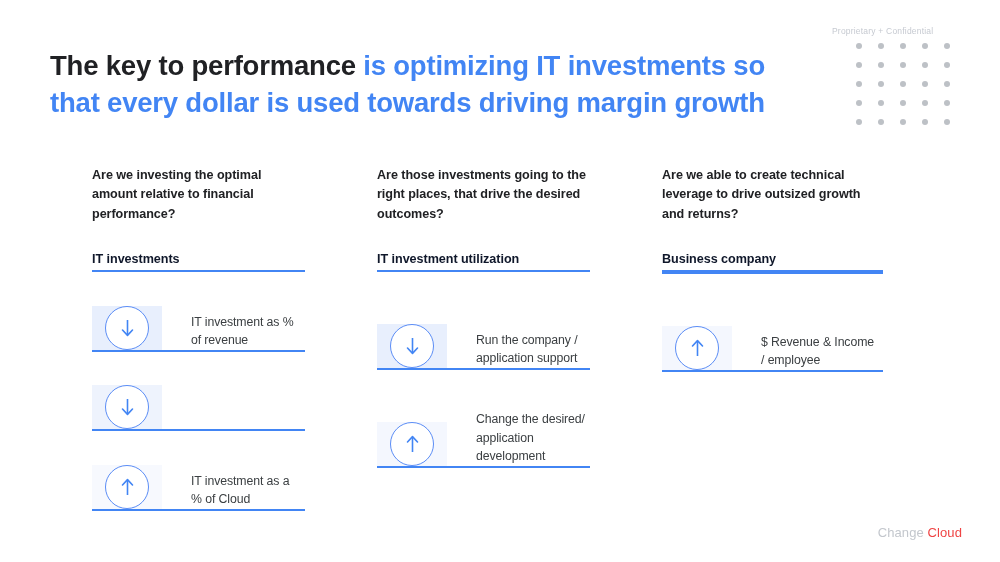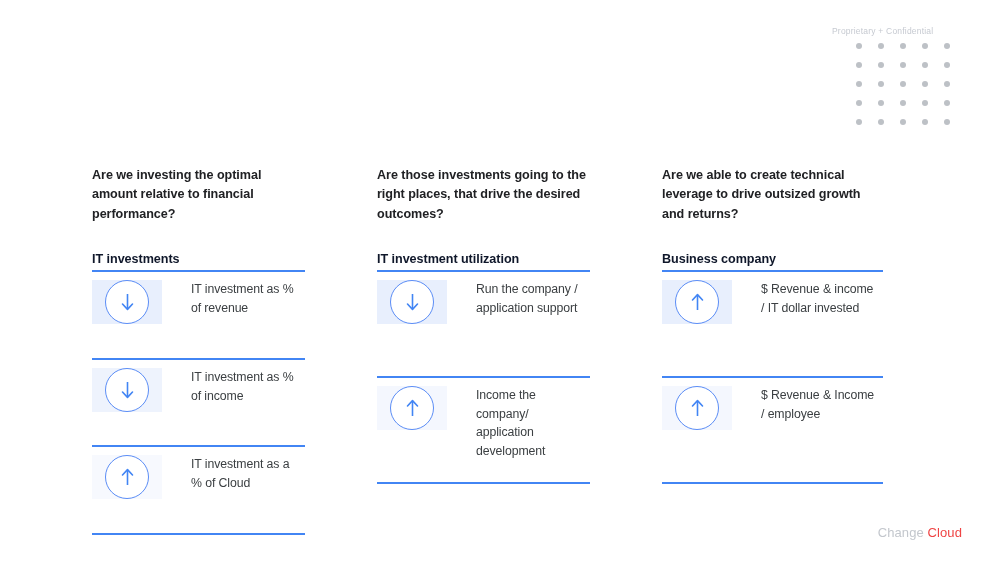--- a/index.html
+++ b/index.html
@@ -108,23 +108,22 @@
   }
 
   .rule {
     height: 2px;
     background: #4285f4;
     width: 100%;
   }
 
   .row {
     display: flex;
-    align-items: flex-start;
+    align-items: flex-end;
     position: relative;
-    margin-top: 8px;
   }
   .row-icon-cell {
     width: 70px;
     flex: 0 0 70px;
     display: flex;
     align-items: center;
     justify-content: center;
   }
   .tint-1 { background: #e8effd; }
   .tint-2 { background: #eef3fd; }
@@ -202,20 +201,21 @@
       <span class="dot"></span>
       <span class="dot"></span>
       <span class="dot"></span>
       <span class="dot"></span>
       <span class="dot"></span>
       <span class="dot"></span>
       <span class="dot"></span>
     </div>
   </div>
 
+  <h1 class="title"><span class="title-dark">The key to performance </span><span class="title-blue">is optimizing IT investments so that every dollar is used towards driving margin growth</span></h1>
 
   <div class="columns">
 
     <div class="column col-1">
       <div class="col-question">Are we investing the optimal amount relative to financial performance?</div>
       <div class="col-label">IT investments</div>
 
       <div class="col-rows">
         <div class="rule"></div>
 
@@ -237,23 +237,20 @@
 
         <div class="row h77">
           <div class="row-icon-cell tint-2">
             <span class="circle">
               <svg width="17" height="20" viewBox="0 0 17 20">
                 <line x1="8.5" y1="2" x2="8.5" y2="17" stroke="#4285f4" stroke-width="1.6"></line>
                 <polyline points="3.5,12 8.5,17.4 13.5,12" fill="none" stroke="#4285f4" stroke-width="1.6" stroke-linecap="round" stroke-linejoin="round"></polyline>
               </svg>
             </span>
           </div>
-          <div class="row-text-cell">
-            <span class="row-text">IT investment as % of income</span>
-          </div>
         </div>
 
         <div class="rule"></div>
 
         <div class="row h78">
           <div class="row-icon-cell tint-4">
             <span class="circle">
               <svg width="17" height="20" viewBox="0 0 17 20">
                 <line x1="8.5" y1="3" x2="8.5" y2="18" stroke="#4285f4" stroke-width="1.6"></line>
                 <polyline points="3.5,8 8.5,2.6 13.5,8" fill="none" stroke="#4285f4" stroke-width="1.6" stroke-linecap="round" stroke-linejoin="round"></polyline>
@@ -295,61 +292,48 @@
         <div class="row h120">
           <div class="row-icon-cell tint-3">
             <span class="circle">
               <svg width="17" height="20" viewBox="0 0 17 20">
                 <line x1="8.5" y1="3" x2="8.5" y2="18" stroke="#4285f4" stroke-width="1.6"></line>
                 <polyline points="3.5,8 8.5,2.6 13.5,8" fill="none" stroke="#4285f4" stroke-width="1.6" stroke-linecap="round" stroke-linejoin="round"></polyline>
               </svg>
             </span>
           </div>
           <div class="row-text-cell">
-            <span class="row-text">Income the company/ application development</span>
+            <span class="row-text">Change the desired/ application development</span>
           </div>
         </div>
 
         <div class="rule"></div>
       </div>
     </div>
 
     <div class="column col-3">
       <div class="col-question">Are we able to create technical leverage to drive outsized growth and returns?</div>
       <div class="col-label">Business company</div>
 
       <div class="col-rows">
         <div class="rule"></div>
 
+
+        <div class="rule"></div>
+
         <div class="row h120">
-          <div class="row-icon-cell tint-1">
+          <div class="row-icon-cell tint-3">
             <span class="circle">
               <svg width="17" height="20" viewBox="0 0 17 20">
                 <line x1="8.5" y1="3" x2="8.5" y2="18" stroke="#4285f4" stroke-width="1.6"></line>
                 <polyline points="3.5,8 8.5,2.6 13.5,8" fill="none" stroke="#4285f4" stroke-width="1.6" stroke-linecap="round" stroke-linejoin="round"></polyline>
               </svg>
             </span>
           </div>
           <div class="row-text-cell">
-            <span class="row-text">$ Revenue &amp; income / IT dollar invested</span>
-          </div>
-        </div>
-
-        <div class="rule"></div>
-
-        <div class="row h120">
-          <div class="row-icon-cell tint-3">
-            <span class="circle">
-              <svg width="17" height="20" viewBox="0 0 17 20">
-                <line x1="8.5" y1="3" x2="8.5" y2="18" stroke="#4285f4" stroke-width="1.6"></line>
-                <polyline points="3.5,8 8.5,2.6 13.5,8" fill="none" stroke="#4285f4" stroke-width="1.6" stroke-linecap="round" stroke-linejoin="round"></polyline>
-              </svg>
-            </span>
-          </div>
-          <div class="row-text-cell">
             <span class="row-text">$ Revenue &amp; Income / employee</span>
           </div>
         </div>
 
         <div class="rule"></div>
       </div>
     </div>
 
   </div>
 

